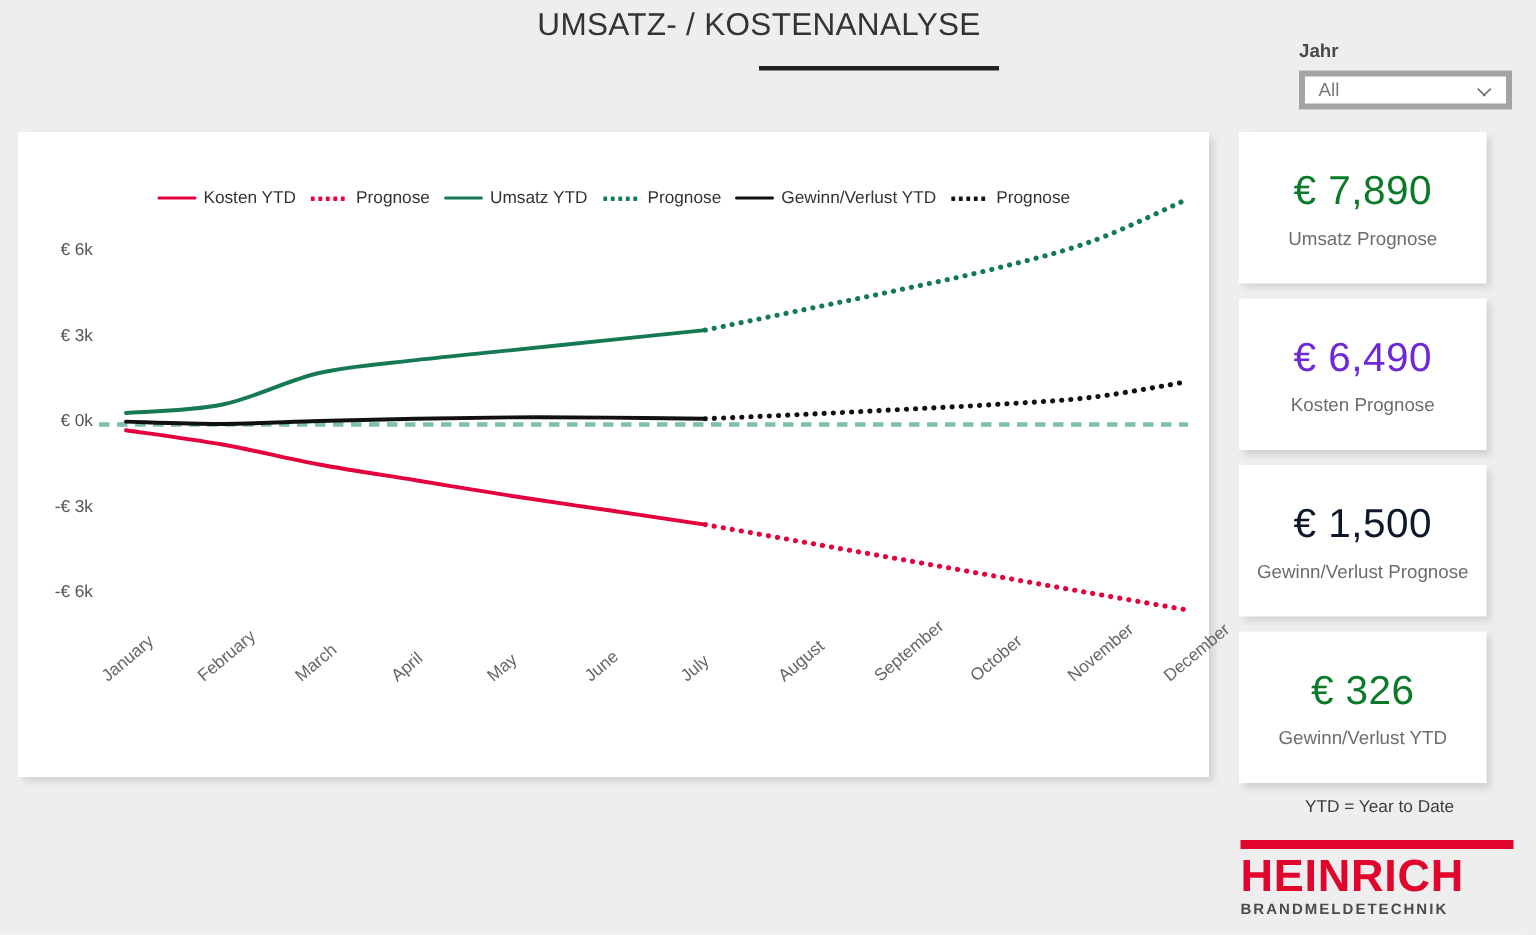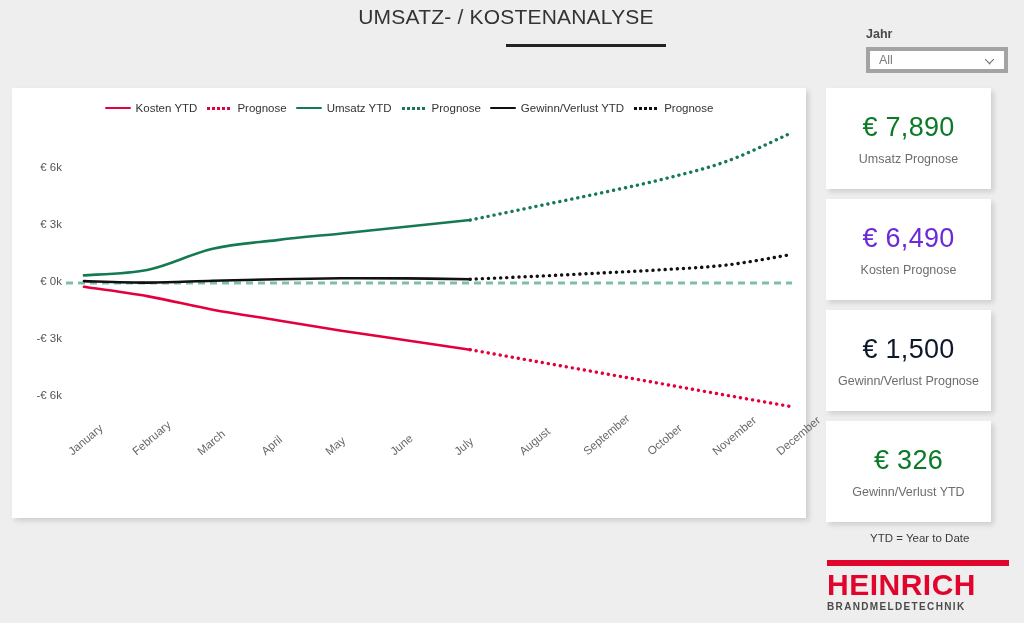--- a/index.html
+++ b/index.html
@@ -55,21 +55,21 @@
     position: absolute; left: 12px; top: 88px;
     width: 794px; height: 430px;
     background: #ffffff;
     box-shadow: 3px 3px 5px rgba(0,0,0,.13);
   }
   .legend {
     position: absolute; left: 0; top: 14px; width: 794px;
     display: flex; justify-content: center; align-items: center;
     gap: 9px;
   }
-  .lg { display: flex; align-items: center; gap: 5px; }
+  .lg { display: flex; align-items: center; gap: 5px; margin-top: 24px; }
   .lg-text { font-size: 11.5px; color: #333333; white-space: nowrap; }
   .lg-solid { width: 26px; height: 2.6px; border-radius: 1px; }
   .lg-dot {
     width: 26px; height: 3px;
     background-image: radial-gradient(circle, currentColor 52%, transparent 54%);
     background-size: 5px 3px; background-repeat: repeat-x;
     background-position: 0 center;
   }
 
   .plot { position: absolute; left: 0; top: 0; width: 794px; height: 430px; border-radius: 24px; }

